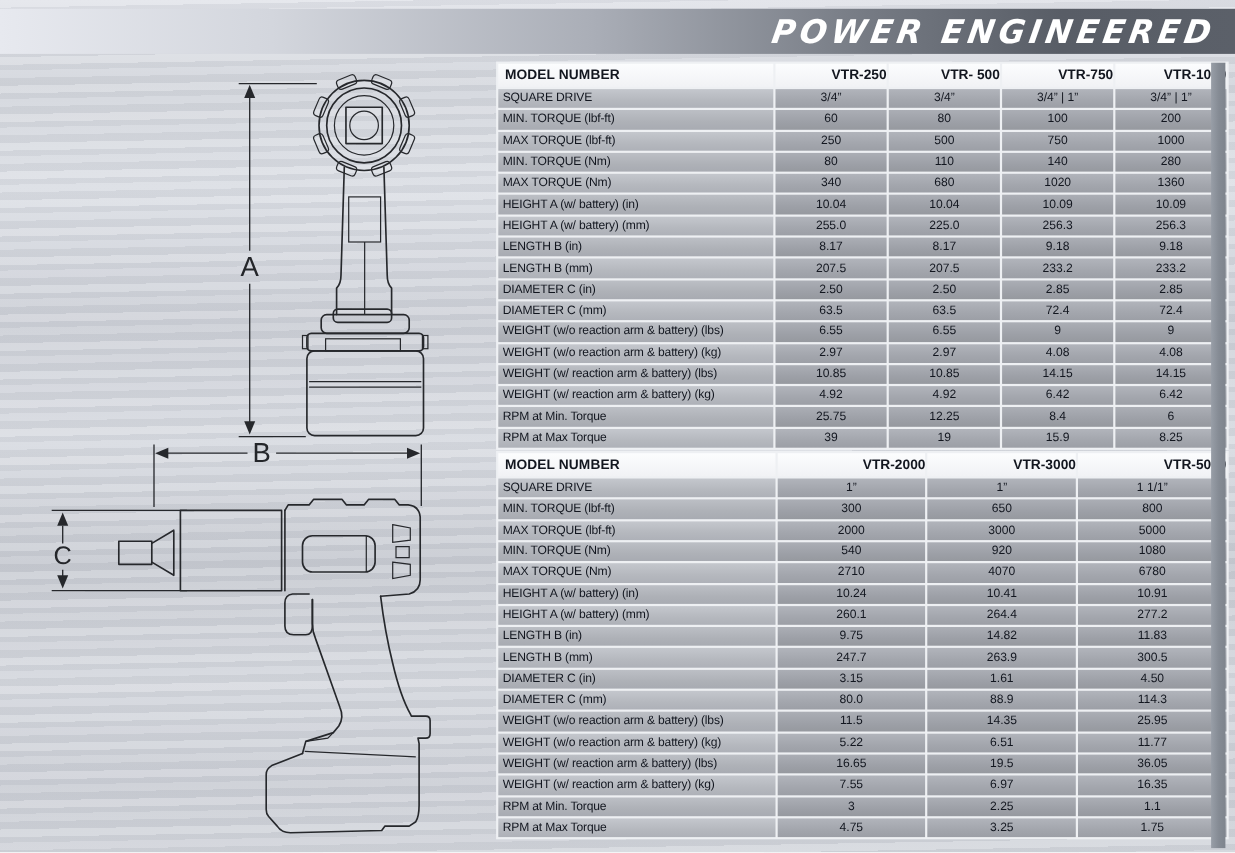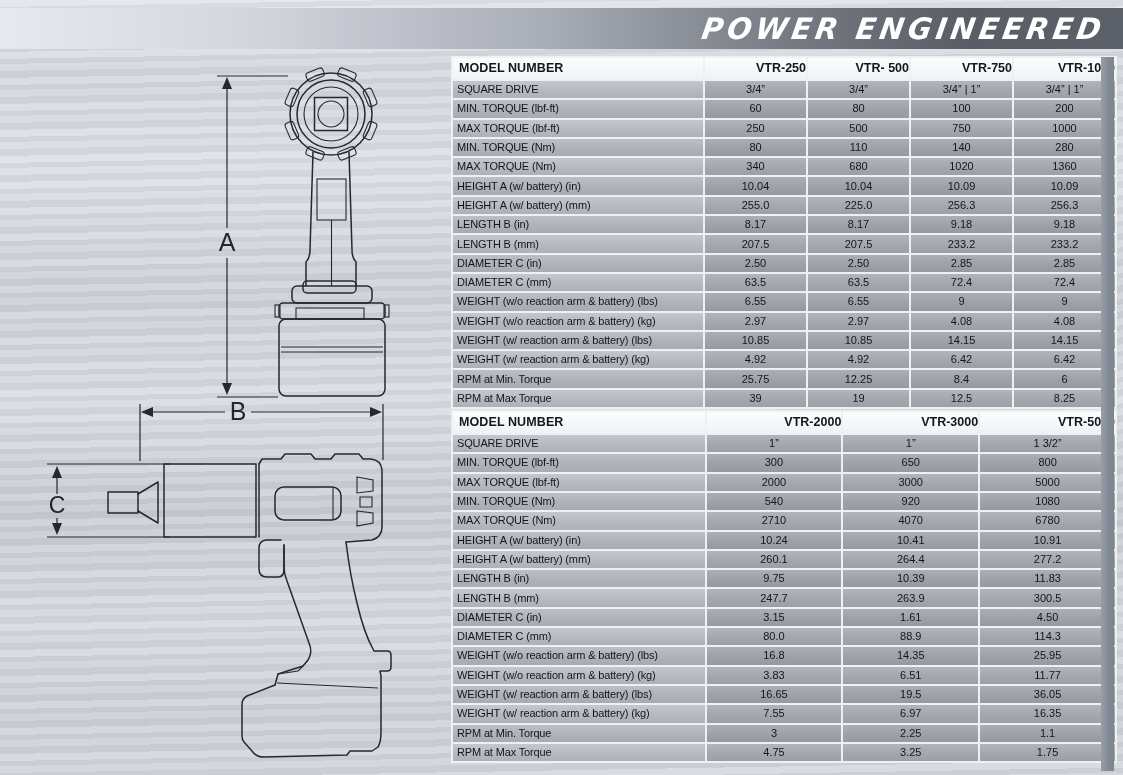--- a/index.html
+++ b/index.html
@@ -283,21 +283,21 @@
             <th>RPM at Min. Torque</th>
             <td>25.75</td>
             <td>12.25</td>
             <td>8.4</td>
             <td>6</td>
           </tr>
           <tr>
             <th>RPM at Max Torque</th>
             <td>39</td>
             <td>19</td>
-            <td>12.5</td>
+            <td>15.9</td>
             <td>8.25</td>
           </tr>
         </tbody>
       </table>
       <table class="spec-table">
         <colgroup>
           <col style="width: 250px;">
           <col style="width: 134px;">
           <col style="width: 134px;">
           <col style="width: 134px;">
@@ -308,21 +308,21 @@
             <th class="hdr-model">VTR-2000</th>
             <th class="hdr-model">VTR-3000</th>
             <th class="hdr-model">VTR-5000</th>
           </tr>
         </thead>
         <tbody>
           <tr>
             <th>SQUARE DRIVE</th>
             <td>1”</td>
             <td>1”</td>
-            <td>1 3/2”</td>
+            <td>1 1/1”</td>
           </tr>
           <tr>
             <th>MIN. TORQUE (lbf-ft)</th>
             <td>300</td>
             <td>650</td>
             <td>800</td>
           </tr>
           <tr>
             <th>MAX TORQUE (lbf-ft)</th>
             <td>2000</td>
@@ -349,21 +349,21 @@
           </tr>
           <tr>
             <th>HEIGHT A (w/ battery) (mm)</th>
             <td>260.1</td>
             <td>264.4</td>
             <td>277.2</td>
           </tr>
           <tr>
             <th>LENGTH B (in)</th>
             <td>9.75</td>
-            <td>10.39</td>
+            <td>14.82</td>
             <td>11.83</td>
           </tr>
           <tr>
             <th>LENGTH B (mm)</th>
             <td>247.7</td>
             <td>263.9</td>
             <td>300.5</td>
           </tr>
           <tr>
             <th>DIAMETER C (in)</th>
@@ -372,27 +372,27 @@
             <td>4.50</td>
           </tr>
           <tr>
             <th>DIAMETER C (mm)</th>
             <td>80.0</td>
             <td>88.9</td>
             <td>114.3</td>
           </tr>
           <tr>
             <th>WEIGHT (w/o reaction arm &amp; battery) (lbs)</th>
-            <td>16.8</td>
+            <td>11.5</td>
             <td>14.35</td>
             <td>25.95</td>
           </tr>
           <tr>
             <th>WEIGHT (w/o reaction arm &amp; battery) (kg)</th>
-            <td>3.83</td>
+            <td>5.22</td>
             <td>6.51</td>
             <td>11.77</td>
           </tr>
           <tr>
             <th>WEIGHT (w/ reaction arm &amp; battery) (lbs)</th>
             <td>16.65</td>
             <td>19.5</td>
             <td>36.05</td>
           </tr>
           <tr>

